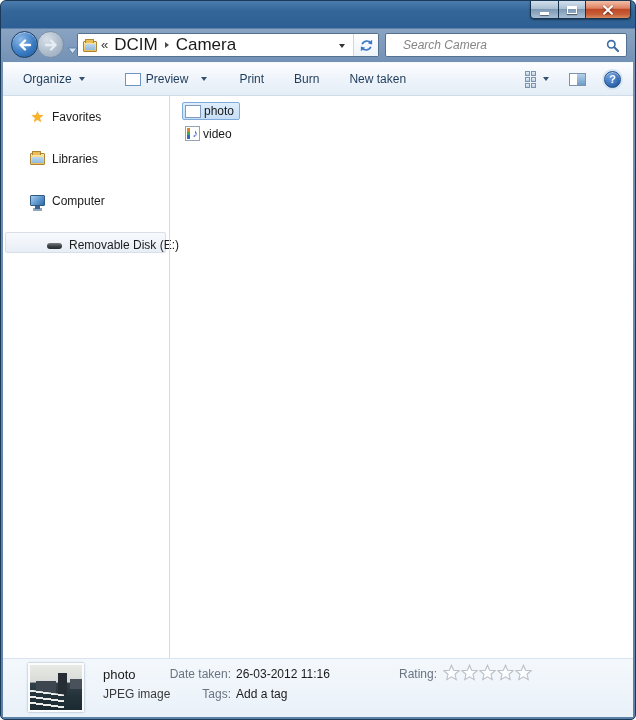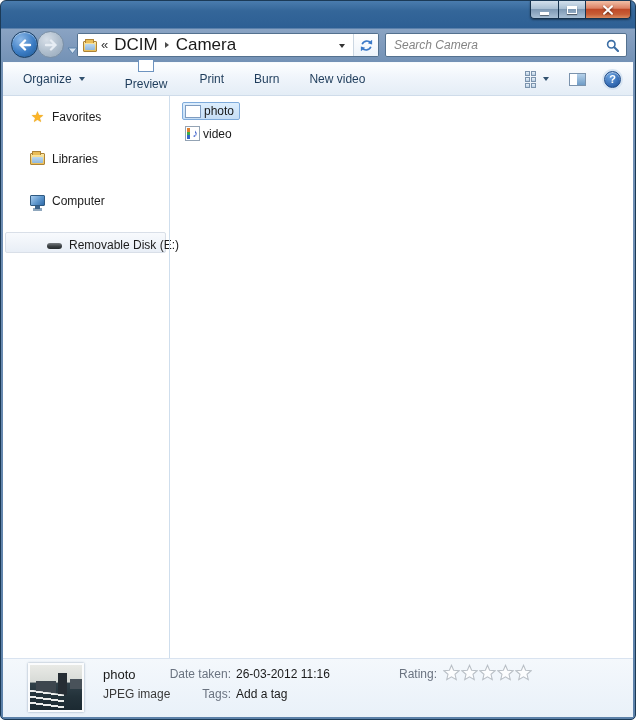--- a/index.html
+++ b/index.html
@@ -36,21 +36,21 @@
     border:1px solid #54718f; border-radius:2px; background:#fff; overflow:hidden; }
   .address-box { flex:1; display:flex; align-items:center; padding-left:5px; position:relative; background:#fff; }
   .crumb-text { font-size:17px; color:#1a1a1a; padding:0 4px; white-space:nowrap; }
   .crumb-sep { width:0; height:0; border-left:4px solid #4a4a4a; border-top:3.5px solid transparent; border-bottom:3.5px solid transparent; margin:0 3px; }
   .overflow-glyph { font-size:13px; color:#333; margin:0 2px 2px 4px; }
   .addr-caret { position:absolute; right:8px; top:10px; width:0; height:0; border-top:4px solid #333; border-left:3.5px solid transparent; border-right:3.5px solid transparent; }
   .refresh-box { width:25px; border-left:1px solid #ccd7e2; background:linear-gradient(180deg,#fff,#eef4fa); display:flex; align-items:center; justify-content:center; }
 
   .search-box { position:absolute; left:382px; right:6px; top:5px; height:24px;
     border:1px solid #54718f; border-radius:2px; background:#fff; display:flex; align-items:center; }
-  .search-input { flex:1; border:none; outline:none; height:20px; padding:0 4px 0 8px; font-size:12px; font-family:"Liberation Sans",sans-serif; color:#333; background:transparent; }
+  .search-input { flex:1; border:none; outline:none; height:20px; padding:0 4px 0 17px; font-size:12px; font-family:"Liberation Sans",sans-serif; color:#333; background:transparent; }
   .search-input::placeholder { font-style:italic; color:#848484; }
   .search-mag { margin-right:7px; display:flex; }
 
   
   .body { position:absolute; left:2px; right:2px; top:61px; bottom:2px; background:#fff; }
 
   
   .toolbar { position:absolute; top:0; left:0; right:0; height:34px;
     background:linear-gradient(180deg,#fdfeff 0%,#f0f5fb 45%,#e4edf6 100%);
     border-top:1px solid #f7fafd; border-bottom:1px solid #cfdcea;
@@ -203,33 +203,33 @@
     </div>
   </div>
 
   <div class="body">
 
     <div class="toolbar">
       <div class="tb-item" style="margin-left:14px;">
         <span>Organize</span>
         <span class="tb-caret"></span>
       </div>
-      <div class="tb-item" style="margin-left:28px;flex-direction:column;">
+      <div class="tb-item" style="margin-left:28px;">
         <span class="icon-preview"><span class="img"></span></span>
         <span>Preview</span>
         <span class="tb-caret" style="margin-left:8px;"></span>
       </div>
       <div class="tb-item" style="margin-left:20px;">
         <span>Print</span>
       </div>
       <div class="tb-item" style="margin-left:18px;">
         <span>Burn</span>
       </div>
       <div class="tb-item" style="margin-left:18px;">
-        <span>New video</span>
+        <span>New taken</span>
       </div>
       <div class="tb-right">
         <div class="tb-item">
           <span class="icon-viewgrid">
               <span></span>
               <span></span>
               <span></span>
               <span></span>
               <span></span>
               <span></span>

